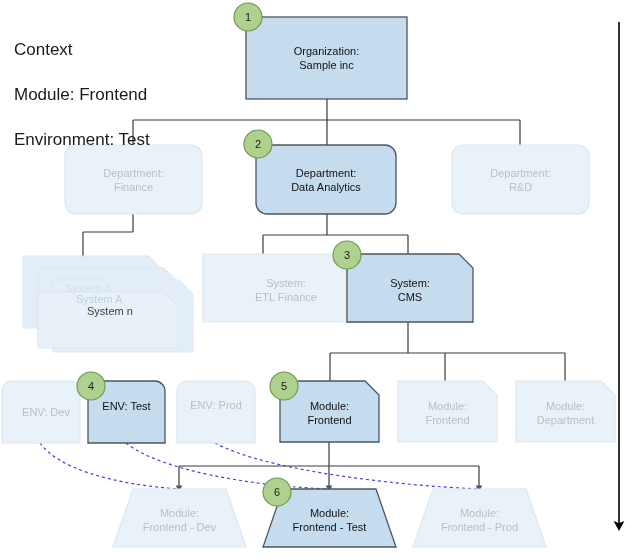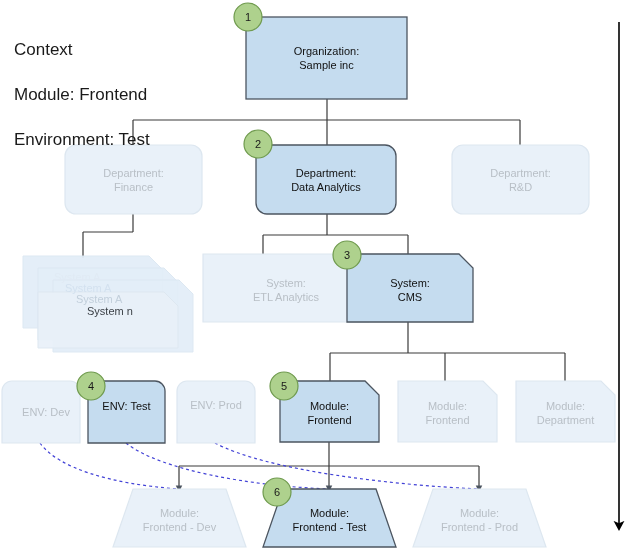--- a/index.html
+++ b/index.html
@@ -132,21 +132,21 @@
     <span>R&amp;D</span>
   </div>
 
   <div class="stackLbl" style="left:54px;top:271px;color:#e0eaf4;">System A</div>
   <div class="stackLbl" style="left:65px;top:282px;color:#d3e1ef;">System A</div>
   <div class="stackLbl" style="left:76px;top:293px;color:#c2cfdb;">System A</div>
   <div class="stackLbl" style="left:87px;top:305px;color:#3a3f45;">System n</div>
 
   <div class="nodeLabel faded" style="left:203px;top:258px;width:166px;height:64px;">
     <span>System:</span>
-    <span>ETL Analytics</span>
+    <span>ETL Finance</span>
   </div>
   <div class="nodeLabel active" style="left:347px;top:258px;width:126px;height:64px;">
     <span>System:</span>
     <span>CMS</span>
   </div>
 
   <div class="nodeLabel faded" style="left:2px;top:381px;width:88px;height:62px;">
     <span>ENV: Dev</span>
   </div>
   <div class="nodeLabel active" style="left:88px;top:381px;width:77px;height:50px;">

